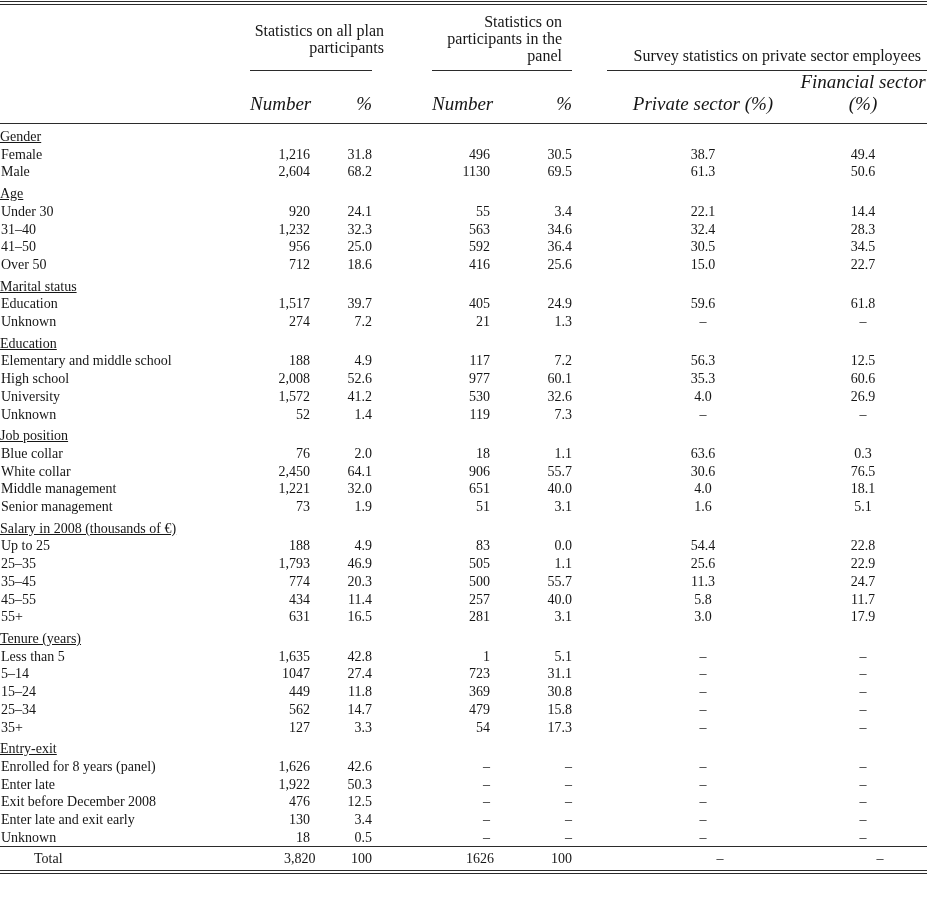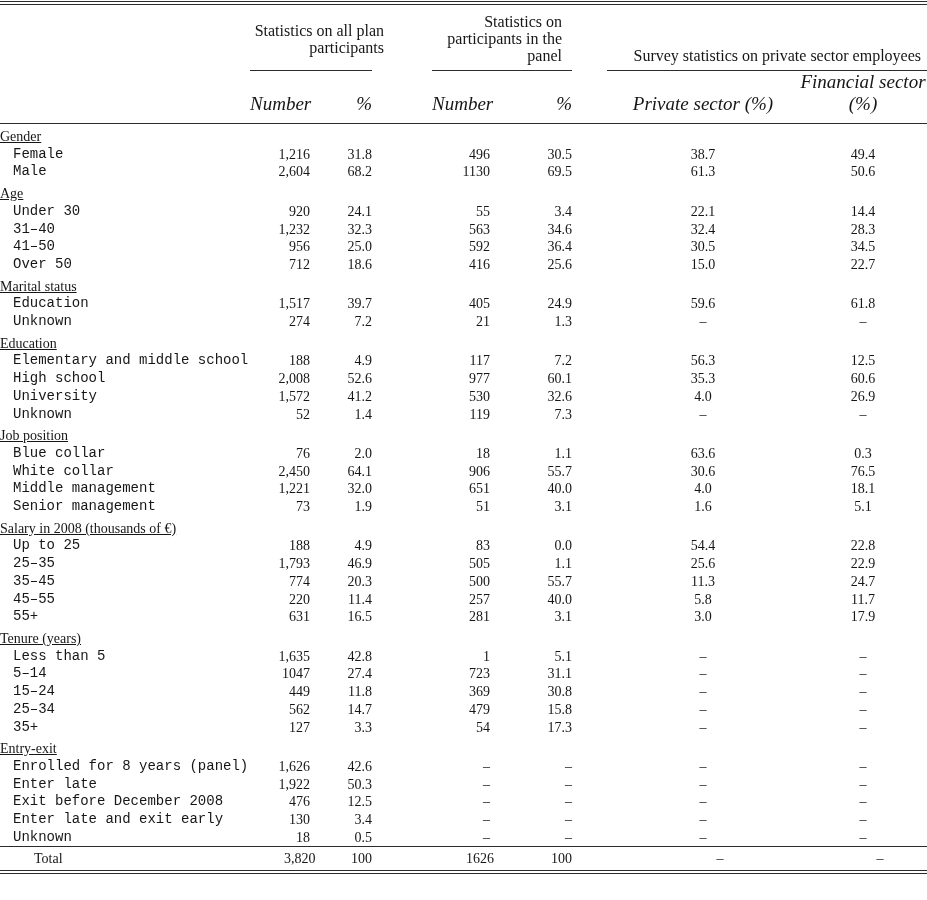--- a/index.html
+++ b/index.html
@@ -55,21 +55,21 @@
   td.ctr { text-align: center; }
   td.gap { }
 
   tbody td {
     height: 17.7px;
     line-height: 17.7px;
     white-space: nowrap;
   }
   tbody tr.section-row td { padding-top: 4px; height: 21.7px; }
   td.section-label { text-align: left; text-decoration: underline; }
-  td.row-label { padding-left: 13px; font-family: Liberation Mono, monospace; }
+  td.row-label { padding-left: 1px; }
   td.total-label { padding-left: 0; }
 
   tr.total-row td {
     border-top: 1px solid #2b2b2b;
     height: 23px;
     line-height: 23px;
     padding-left: 34px;
   }
 </style>
 </head>
@@ -341,21 +341,21 @@
           <td class="num">20.3</td>
           <td class="gap"></td>
           <td class="num">500</td>
           <td class="num">55.7</td>
           <td class="gap"></td>
           <td class="ctr">11.3</td>
           <td class="ctr">24.7</td>
         </tr>
         <tr>
           <td class="row-label">45–55</td>
-          <td class="num">220</td>
+          <td class="num">434</td>
           <td class="num">11.4</td>
           <td class="gap"></td>
           <td class="num">257</td>
           <td class="num">40.0</td>
           <td class="gap"></td>
           <td class="ctr">5.8</td>
           <td class="ctr">11.7</td>
         </tr>
         <tr>
           <td class="row-label">55+</td>

